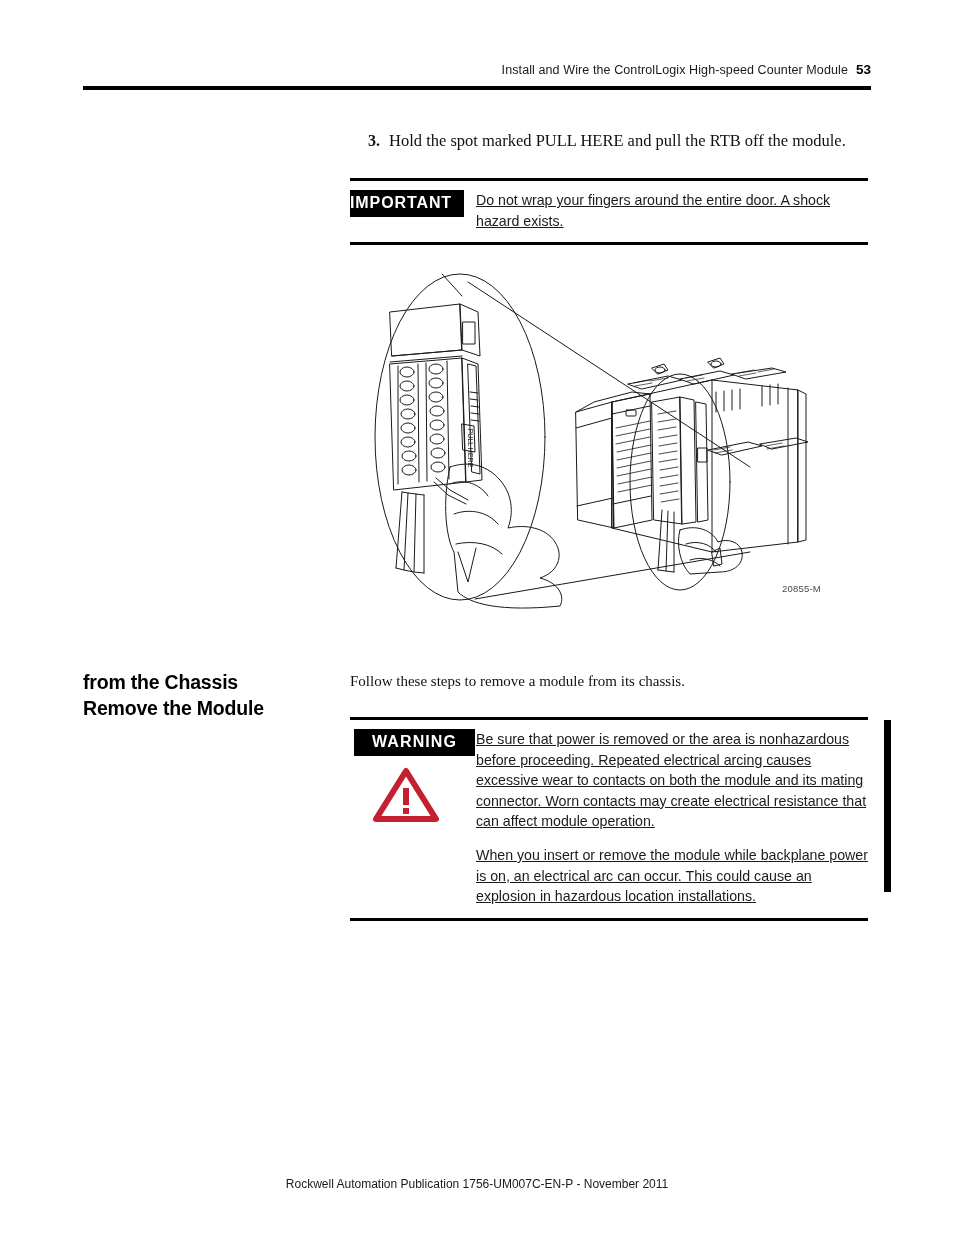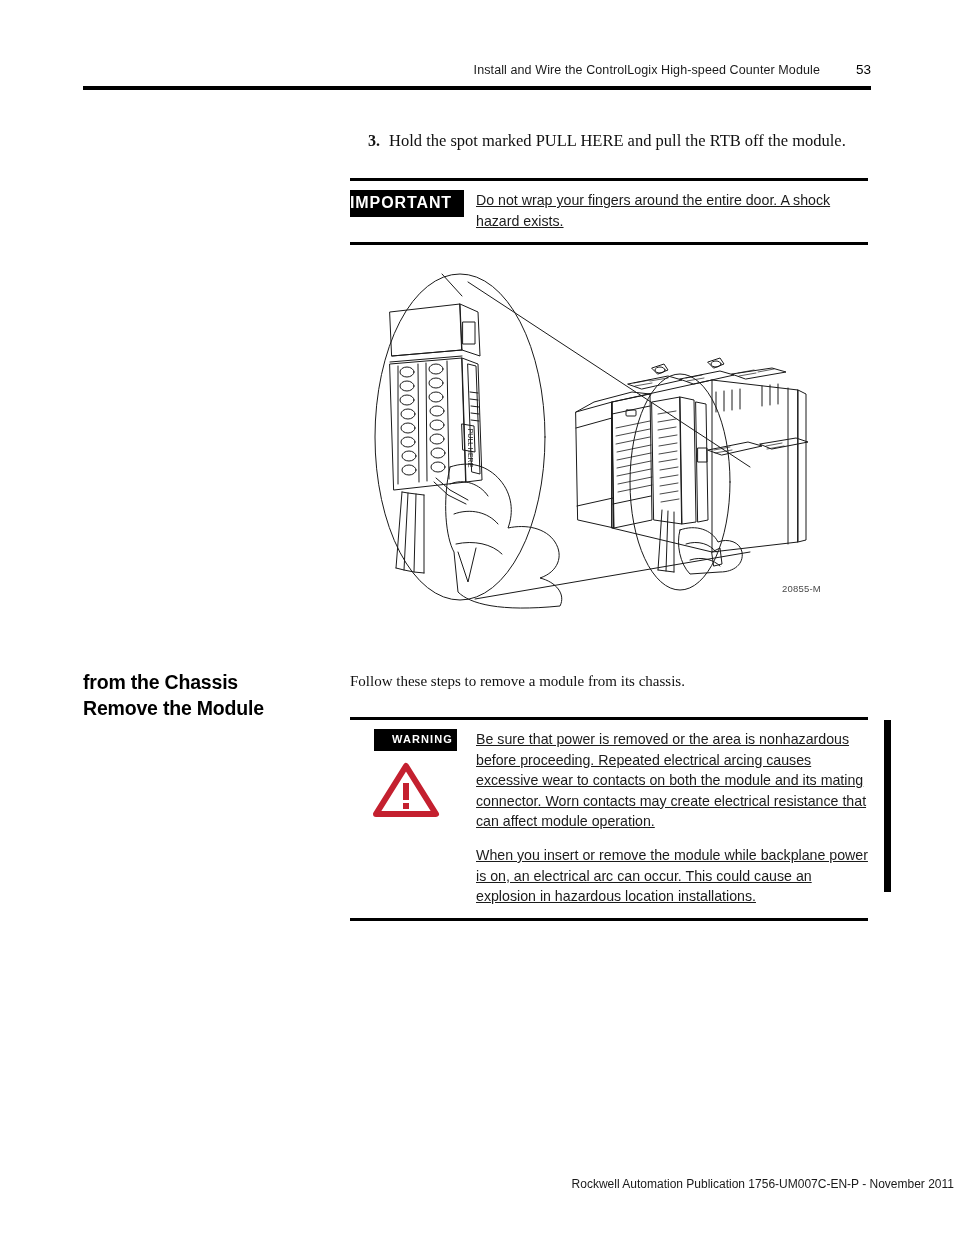--- a/index.html
+++ b/index.html
@@ -26,22 +26,22 @@
     align-items: baseline;
     justify-content: flex-end;
   }
   .header-title {
     font-size: 12.5px;
     letter-spacing: 0.1px;
     color: #1a1a1a;
   }
   .header-pagenum {
     font-size: 13.5px;
-    font-weight: normal;
-    margin-left: 36px;
+    font-weight: bold;
+    margin-left: 8px;
     color: #000;
   }
   .header-rule {
     position: absolute;
     left: 83px;
     top: 86px;
     width: 788px;
     height: 4px;
     background: #000;
   }
@@ -88,24 +88,24 @@
     background: #000;
     color: #fff;
     font-size: 16px;
     font-weight: bold;
     letter-spacing: 0.9px;
     padding: 5px 12px 5px 0;
     display: inline-block;
     line-height: 1.05;
   }
   .callout-badge.warning-badge {
-    padding: 5px 4px 5px 18px;
-    margin-left: 24px;
+    padding: 5px 18px 5px 18px;
+    margin-left: 4px;
     letter-spacing: 1.1px;
-    font-size: 11px;
+    font-size: 16px;
   }
   .callout-body {
     flex: 1;
     font-size: 14.2px;
     line-height: 1.45;
     color: #1b1b1b;
   }
   .callout-body p {
     margin: 0 0 13px 0;
     text-decoration: underline;
@@ -170,21 +170,21 @@
     color: #4a4a4a;
     letter-spacing: 0.2px;
   }
 
   
   .page-footer {
     position: absolute;
     left: 0;
     top: 1177px;
     width: 954px;
-    text-align: right;
+    text-align: center;
     font-size: 12px;
     color: #1a1a1a;
   }
 </style>
 </head>
 <body>
 
 <div class="page-header">
   <span class="header-title">Install and Wire the ControlLogix High-speed Counter Module</span>
   <span class="header-pagenum">53</span>

